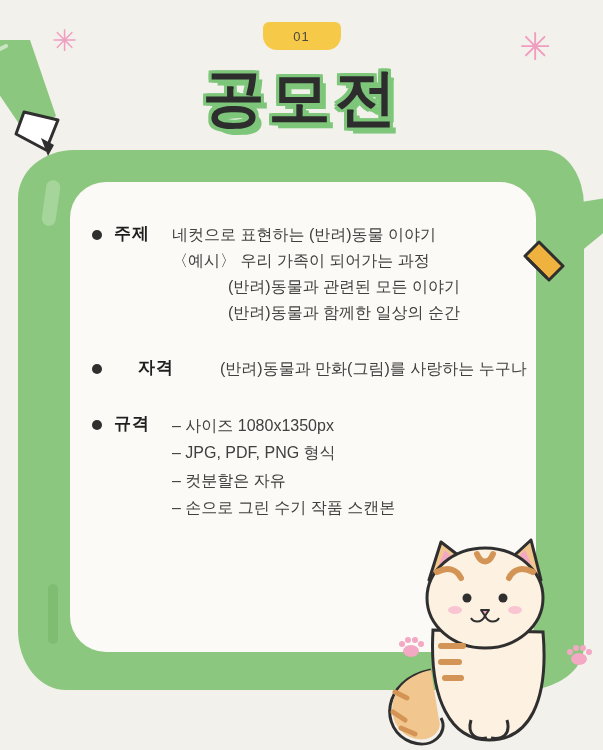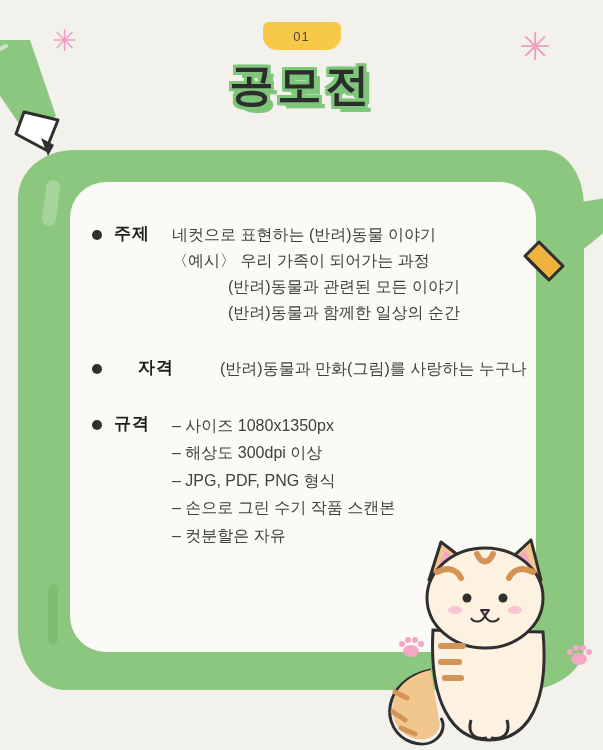--- a/index.html
+++ b/index.html
@@ -44,21 +44,21 @@
     justify-content: center;
   }
 
   
   .title {
     position: absolute;
     top: 56px;
     left: 0;
     width: 100%;
     text-align: center;
-    font-size: 44px;
+    font-size: 62px;
     font-weight: bold;
     color: #2d2d2d;
     letter-spacing: 4px;
     text-shadow:
        3px 0 0 #7dc67a, -3px 0 0 #7dc67a,
        0 3px 0 #7dc67a, 0 -3px 0 #7dc67a,
        3px 3px 0 #7dc67a, -3px 3px 0 #7dc67a,
        3px -3px 0 #7dc67a, -3px -3px 0 #7dc67a,
        6px 6px 0 #7dc67a;
   }
@@ -217,24 +217,23 @@
     <div class="lines">
       <div class="line">(반려)동물과 만화(그림)를 사랑하는 누구나</div>
     </div>
   </div>
 
   <div class="row row-spec">
     <div class="bullet"></div>
     <div class="label">규격</div>
     <div class="lines">
       <div class="line">– 사이즈 1080x1350px</div>
-      <div class="line">– 해상도 300dpi 이상</div>
       <div class="line">– JPG, PDF, PNG 형식</div>
+      <div class="line">– 컷분할은 자유</div>
       <div class="line">– 손으로 그린 수기 작품 스캔본</div>
-      <div class="line">– 컷분할은 자유</div>
     </div>
   </div>
 
 </div>
 
 <svg class="paw paw-left" viewBox="0 0 26 22">
   <ellipse cx="13" cy="15" rx="8" ry="6" fill="#f3a8c3"></ellipse>
   <circle cx="4" cy="8" r="3" fill="#f3a8c3"></circle>
   <circle cx="10" cy="4" r="3" fill="#f3a8c3"></circle>
   <circle cx="17" cy="4" r="3" fill="#f3a8c3"></circle>

